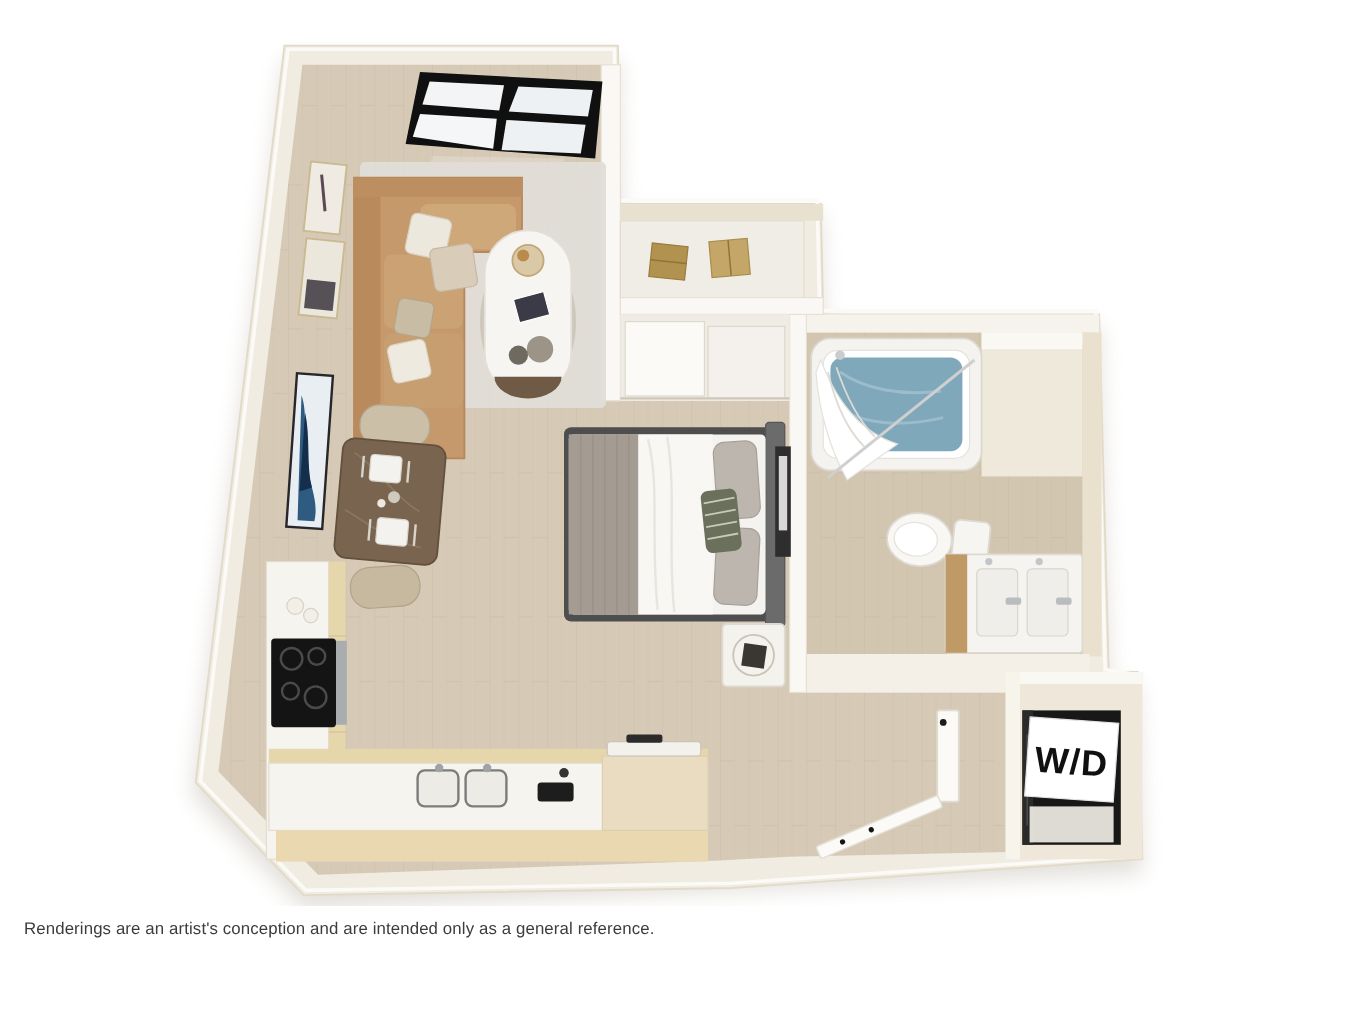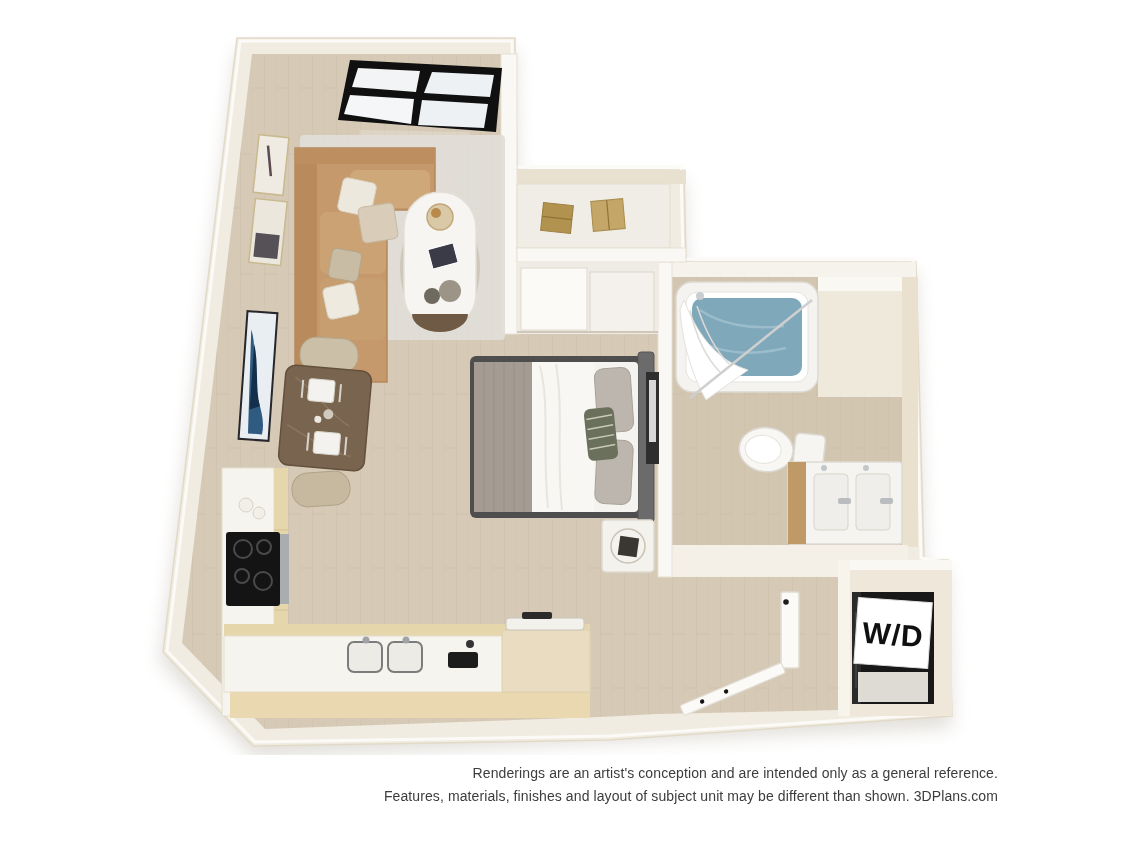--- a/index.html
+++ b/index.html
@@ -1,19 +1,19 @@
 <!DOCTYPE html>
 <html><head>
 <meta charset="utf-8">
 <style>
   html,body{margin:0;padding:0;background:#ffffff;}
   .canvas{position:relative;width:1125px;height:844px;background:#ffffff;overflow:hidden;
           font-family:"Liberation Sans", sans-serif;}
   .plan-wrap{position:absolute;left:0;top:0;width:1125px;height:755px;}
-  .disclaimer{position:absolute;left:32px;top:762px;width:966px;text-align:right;
+  .disclaimer{position:absolute;left:20px;top:762px;width:966px;text-align:left;
               color:#3c3c3c;font-size:14px;line-height:23px;letter-spacing:0.1px;}
   svg text.wd{font-family:"Liberation Sans", sans-serif;font-weight:600;font-size:30px;fill:#101010;letter-spacing:1px;}
 </style>
 </head>
 <body>
 <div class="canvas">
 
 <div class="plan-wrap">
 <svg width="1125" height="755" viewBox="0 0 1125 755">
   <defs>
@@ -287,16 +287,15 @@
       <rect x="856" y="600" width="74" height="66" fill="#ffffff" stroke="#e2e2e2" stroke-width="1"></rect>
       <text class="wd" x="893" y="645" text-anchor="middle">W/D</text>
     </g>
     <rect x="858" y="672" width="70" height="30" fill="#f4f1ea" opacity="0.9"></rect>
   </g>
 </svg>
 </div>
 
 <div class="disclaimer">
   <div>Renderings are an artist's conception and are intended only as a general reference.</div>
-  <div>Features, materials, finishes and layout of subject unit may be different than shown. 3DPlans.com</div>
 </div>
 
 </div>
 
 </body></html>

